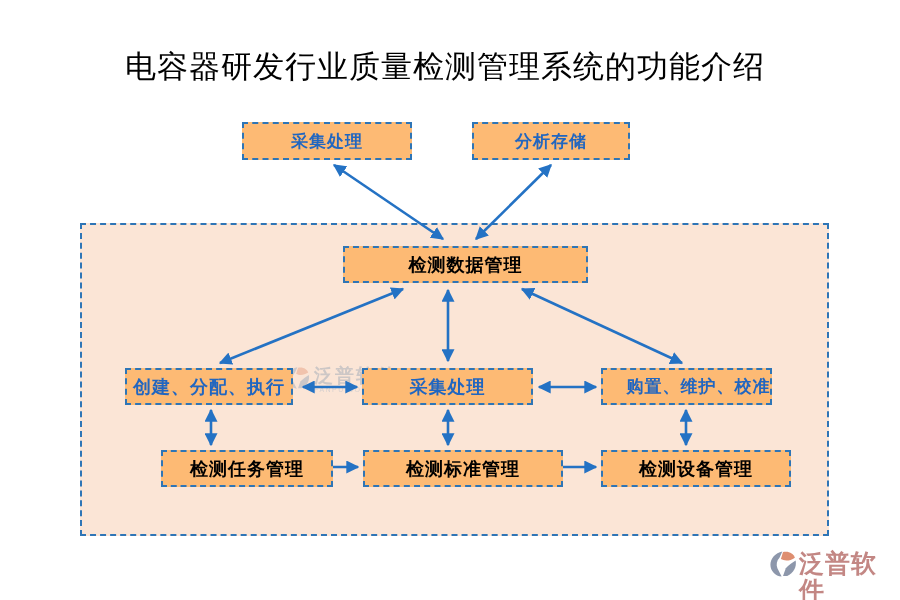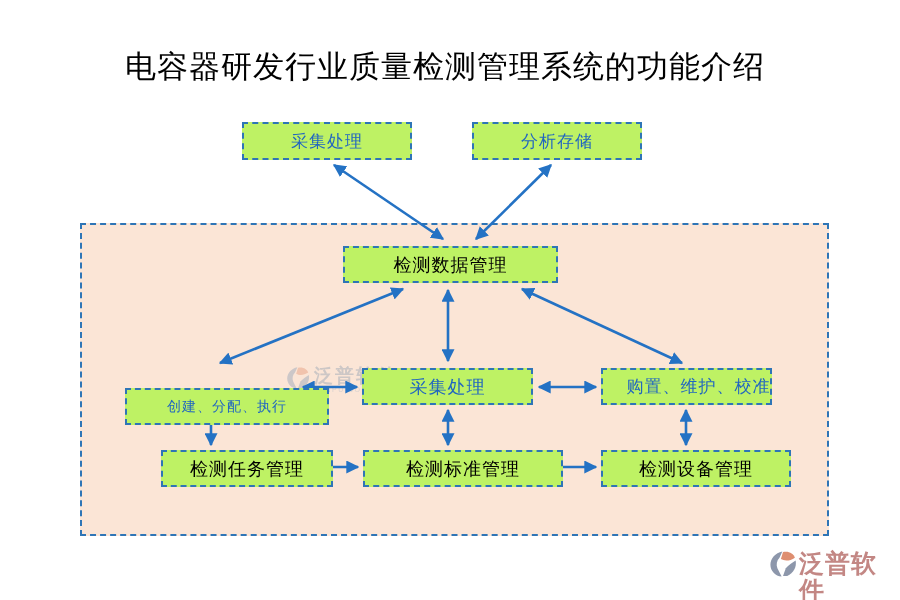--- a/index.html
+++ b/index.html
@@ -10,31 +10,31 @@
   .title{
     position:absolute;top:46px;left:0;width:890px;text-align:center;
     font-size:31px;font-weight:normal;color:#000;letter-spacing:1px;
   }
   .container-box{
     position:absolute;left:80px;top:223px;width:745px;height:309px;
     background:#FBE5D6;border:2px dashed #2E75B6;
   }
   .node{
     position:absolute;box-sizing:border-box;
-    background:#bef264;border:2px dashed #2E75B6;
+    background:#fdba74;border:2px dashed #2E75B6;
     display:flex;align-items:center;justify-content:center;
-    font-weight:normal;font-size:18px;letter-spacing:1px;white-space:nowrap;
+    font-weight:bold;font-size:18px;letter-spacing:1px;white-space:nowrap;
     z-index:3;
   }
   .node.blue{color:#2166C0;}
   .node.black{color:#000000;}
   .n-collect{left:242px;top:122px;width:170px;height:38px;font-size:17px;}
-  .n-analyze{left:472px;top:122px;width:170px;height:38px;font-size:17px;}
-  .n-data{left:343px;top:246px;width:215px;height:37px;}
-  .n-create{left:125px;top:388px;width:204px;height:37px;font-size:14px;}
+  .n-analyze{left:472px;top:122px;width:158px;height:38px;font-size:17px;}
+  .n-data{left:343px;top:246px;width:245px;height:37px;}
+  .n-create{left:125px;top:368px;width:168px;height:37px;font-size:18px;}
   .n-maintain{left:362px;top:368px;width:171px;height:37px;}
   .n-purchase{left:601px;top:368px;width:171px;height:37px;font-size:17px;padding-left:24px;}
   .n-task{left:125px;top:450px;width:172px;height:37px;margin-left:36px;}
   .n-standard{left:363px;top:450px;width:200px;height:37px;}
   .n-equipment{left:601px;top:450px;width:190px;height:37px;}
   svg.arrows{position:absolute;left:0;top:0;z-index:2;}
   .arrow{stroke:#2472C4;stroke-width:2.6px;}
   .watermark{
     position:absolute;left:286px;top:366px;z-index:1;opacity:0.55;
     display:flex;align-items:flex-start;

